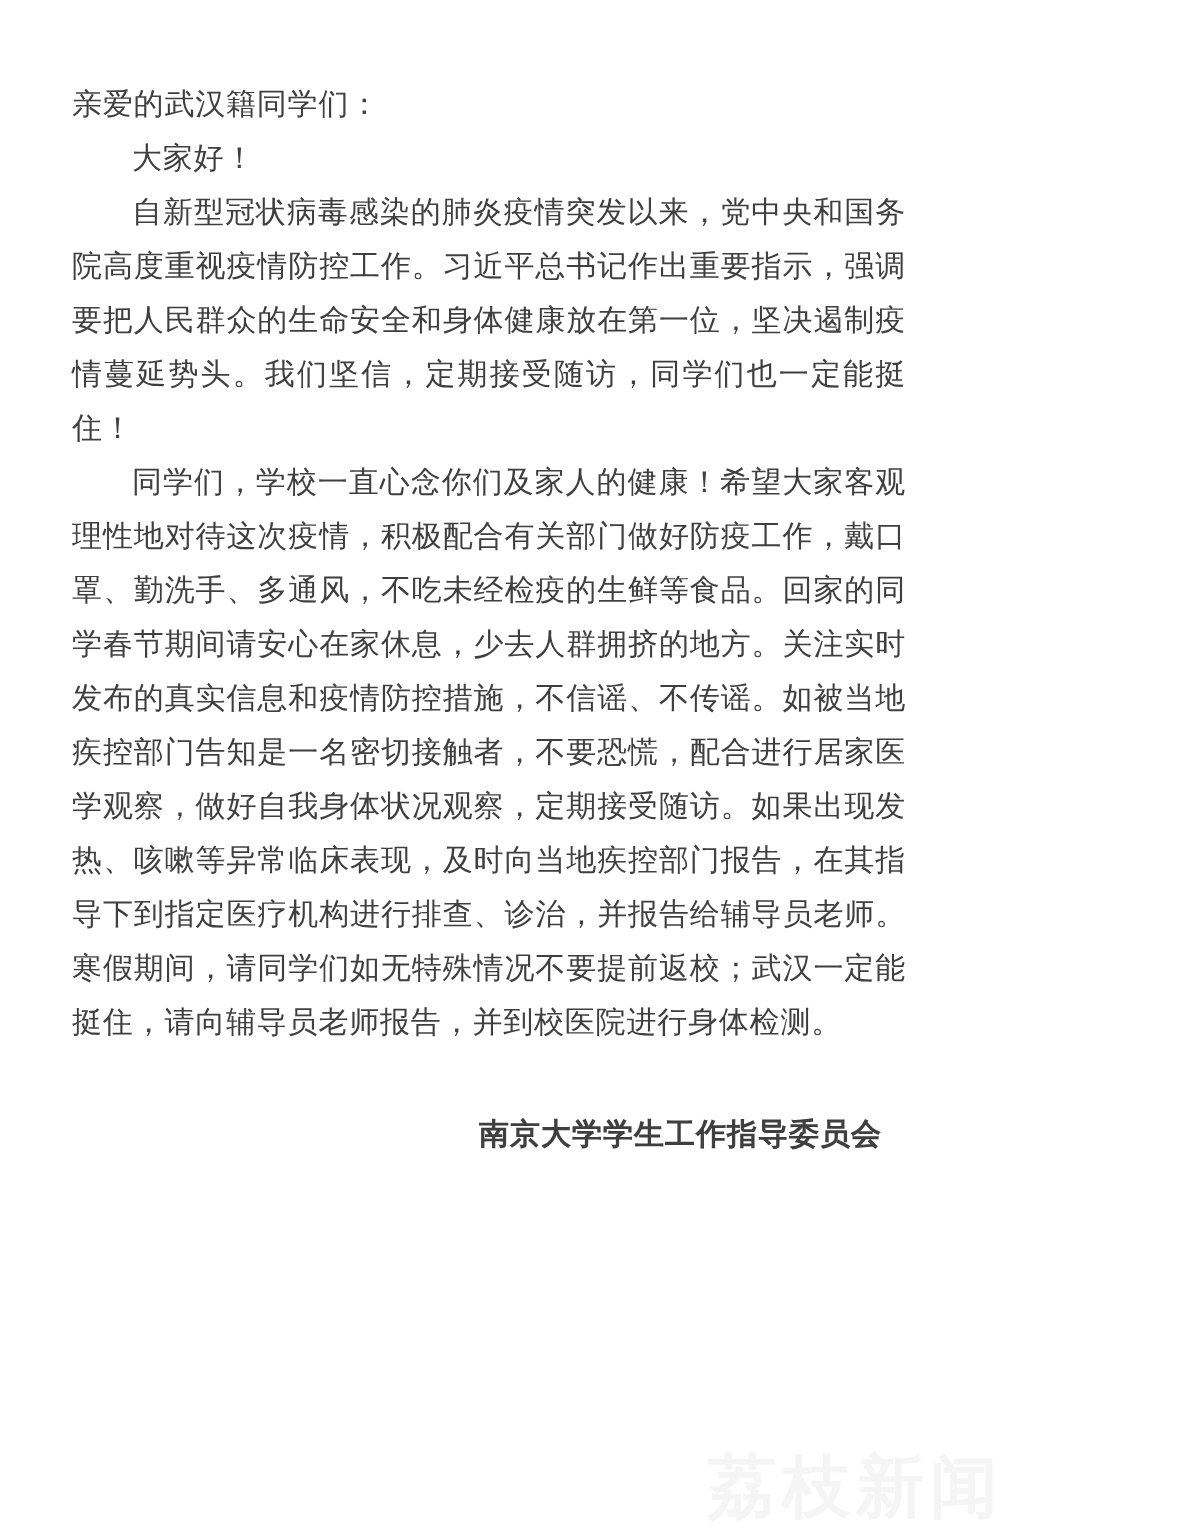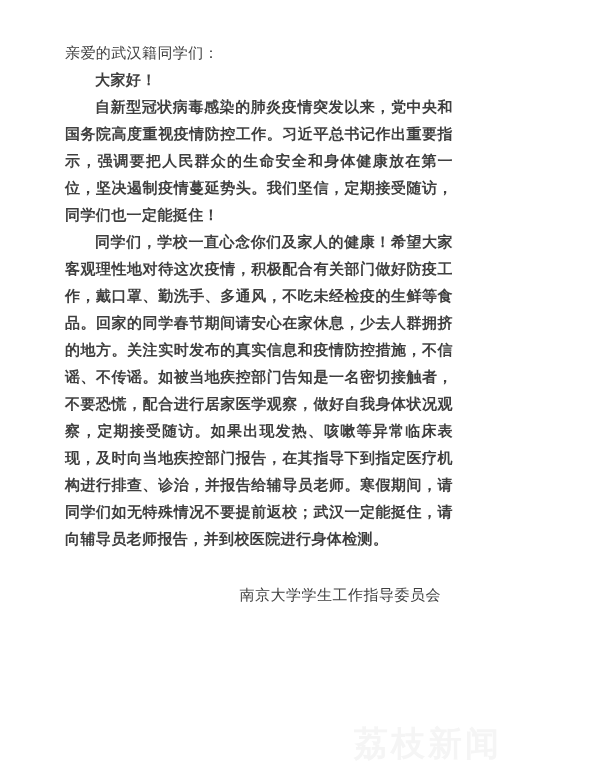--- a/index.html
+++ b/index.html
@@ -11,51 +11,51 @@
     width: 600px;
     height: 767px;
     font-family: "Liberation Serif", serif;
     color: #3f3f3f;
   }
   .page {
     position: relative;
     width: 510px;
     height: 767px;
     box-sizing: border-box;
-    padding: 40px 57px 0 65px;
+    padding: 40px 57px 0 36px;
     background: #ffffff;
     overflow: hidden;
   }
   .page p {
     margin: 0;
     font-size: 15px;
     line-height: 27px;
     text-align: justify;
     letter-spacing: 0.4px;
   }
   .salutation {
     text-indent: 0;
   }
   .para {
     text-indent: 2em;
-    font-weight: bold;
   }
   .signature {
     margin-top: 26px;
     text-align: right;
     padding-right: 12px;
   }
   .sig-inner {
     display: inline-block;
     text-align: center;
   }
   .sig-inner p {
     text-align: center;
     line-height: 32px;
     letter-spacing: 0.5px;
+    font-weight: bold;
   }
   .watermark {
     position: absolute;
     right: 8px;
     bottom: 0px;
     font-size: 34px;
     font-weight: bold;
     color: #f5f5f5;
     letter-spacing: 3px;
     white-space: nowrap;

